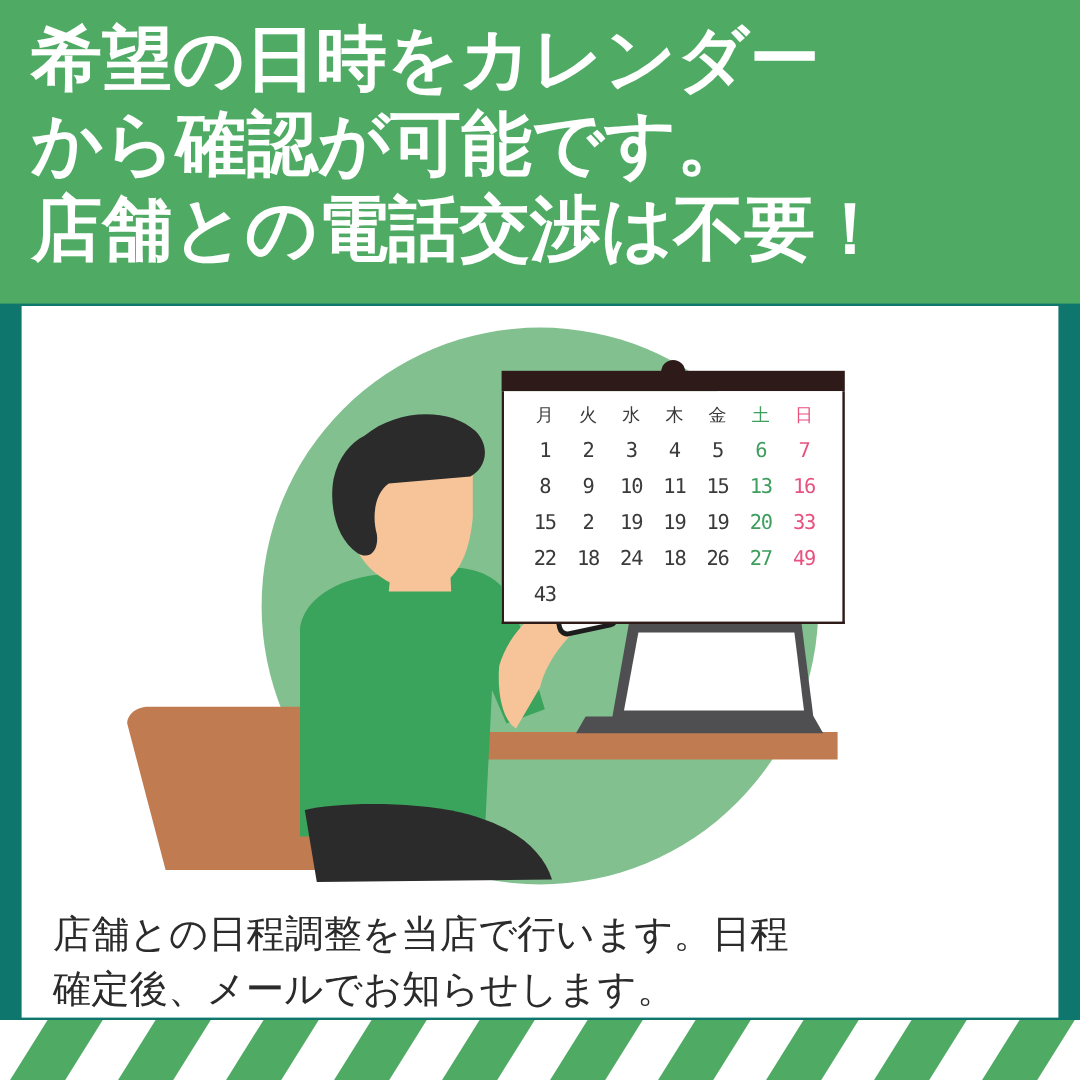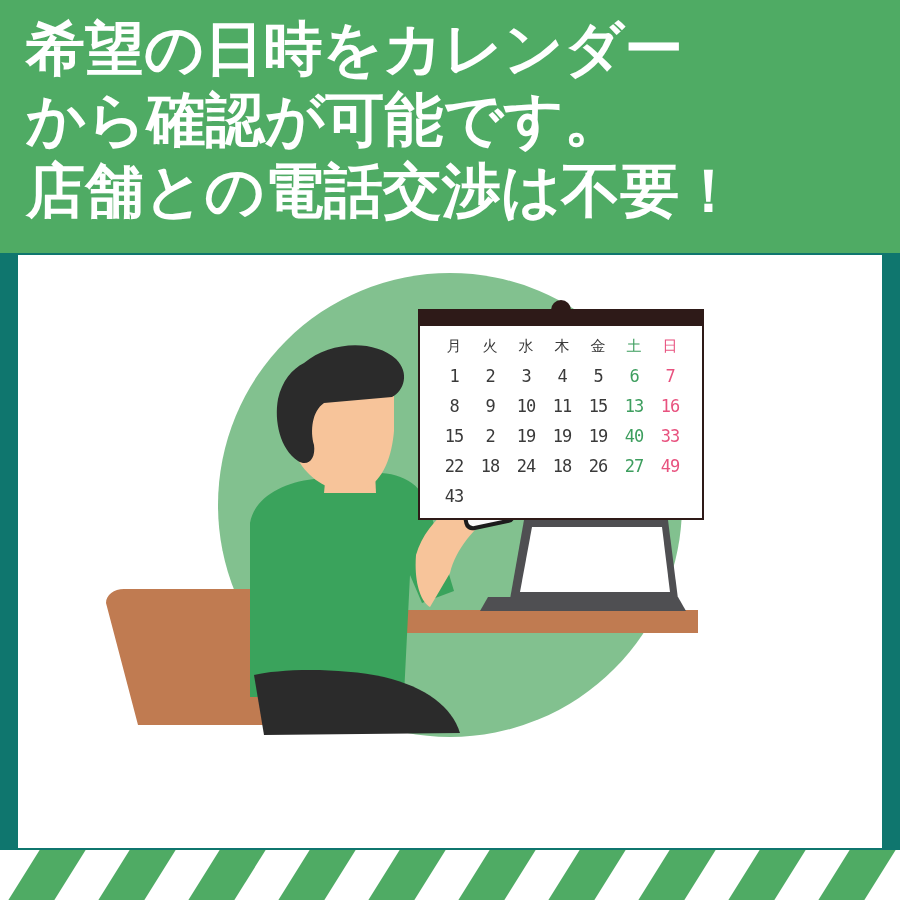--- a/index.html
+++ b/index.html
@@ -229,21 +229,21 @@
           <div class="cal-cell">11</div>
           <div class="cal-cell">15</div>
           <div class="cal-cell cal-sat">13</div>
           <div class="cal-cell cal-sun">16</div>
 
           <div class="cal-cell">15</div>
           <div class="cal-cell">2</div>
           <div class="cal-cell">19</div>
           <div class="cal-cell">19</div>
           <div class="cal-cell">19</div>
-          <div class="cal-cell cal-sat">40</div>
+          <div class="cal-cell cal-sat">20</div>
           <div class="cal-cell cal-sun">33</div>
 
           <div class="cal-cell">22</div>
           <div class="cal-cell">18</div>
           <div class="cal-cell">24</div>
           <div class="cal-cell">18</div>
           <div class="cal-cell">26</div>
           <div class="cal-cell cal-sat">27</div>
           <div class="cal-cell cal-sun">49</div>
 
@@ -251,20 +251,22 @@
           <div class="cal-cell cal-empty"></div>
           <div class="cal-cell cal-empty"></div>
           <div class="cal-cell cal-empty"></div>
           <div class="cal-cell cal-empty"></div>
           <div class="cal-cell cal-empty"></div>
           <div class="cal-cell cal-empty"></div>
         </div>
       </div>
     </div>
 
+    <div id="caption">店舗との日程調整を当店で行います。日程
+確定後、メールでお知らせします。</div>
 
   </div>
 
   <div id="bottom-stripes">
     <div class="stripe" style="left:-20px"></div>
     <div class="stripe" style="left:70px"></div>
     <div class="stripe" style="left:160px"></div>
     <div class="stripe" style="left:250px"></div>
     <div class="stripe" style="left:340px"></div>
     <div class="stripe" style="left:430px"></div>

